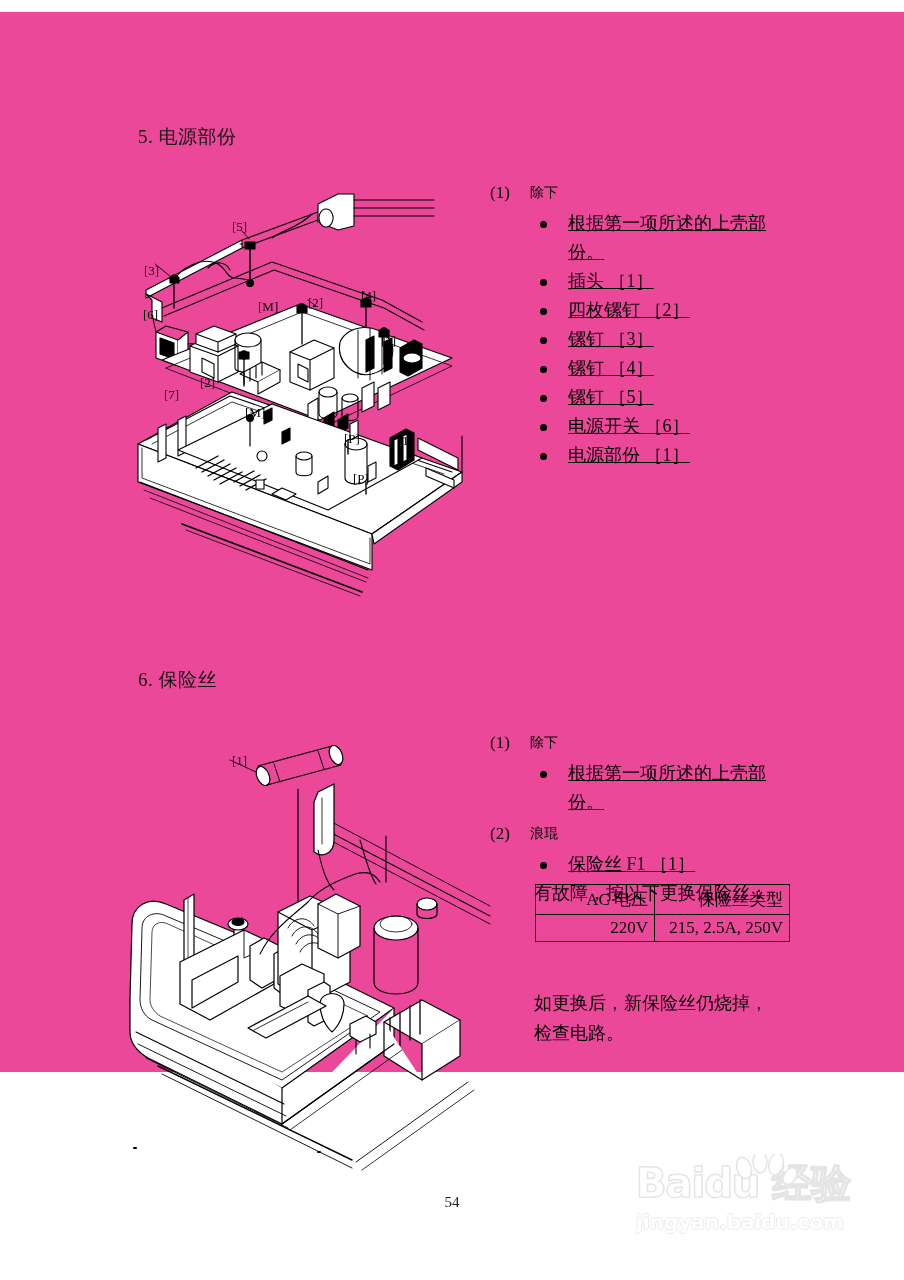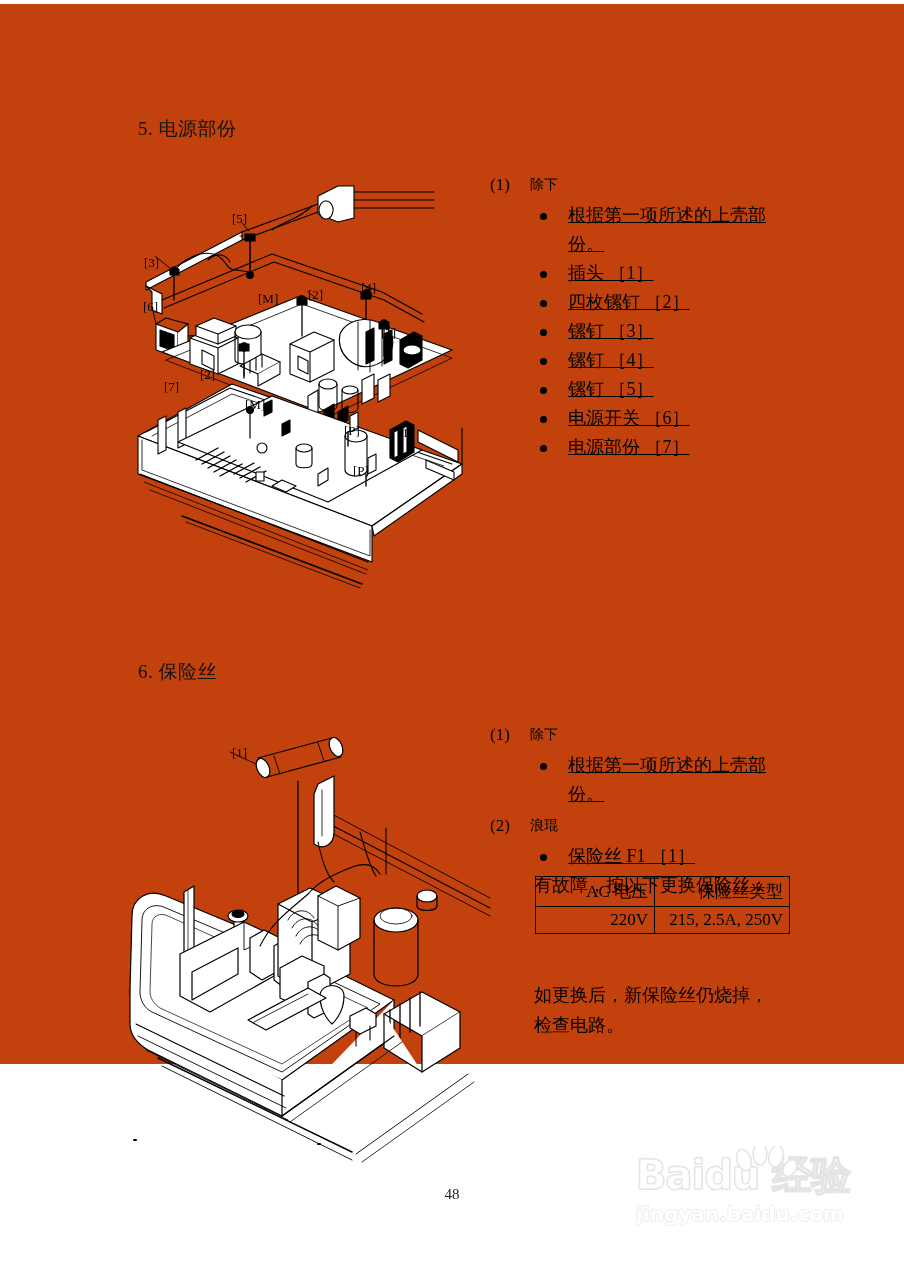--- a/index.html
+++ b/index.html
@@ -11,24 +11,24 @@
     width: 904px;
     height: 1280px;
     position: relative;
     font-family: "Liberation Serif", "DejaVu Serif", serif;
     color: #000000;
     overflow: hidden;
   }
 
   .page {
     position: absolute;
-    left: 0; top: 4px;
+    left: 0; top: 12px;
     width: 904px;
     height: 1060px;
-    background: #c2410c;
+    background: #ec4899;
   }
 
   
   .section-heading {
     position: absolute;
     font-size: 19px;
     letter-spacing: 0.5px;
     white-space: nowrap;
     color: #111;
   }
@@ -386,21 +386,21 @@
       <li>
         <span class="dot"></span>
         <span>镙钉 ［5］</span>
       </li>
       <li>
         <span class="dot"></span>
         <span>电源开关 ［6］</span>
       </li>
       <li>
         <span class="dot"></span>
-        <span>电源部份 ［7］</span>
+        <span>电源部份 ［1］</span>
       </li>
     </ul>
   </div>
 
   <div class="section-heading" id="heading-6">6.  保险丝</div>
 
   <div class="illus" id="illus-fuse">
     <svg width="370" height="440" viewBox="0 0 370 440">
       <g fill="none" stroke="#000" stroke-width="1.2" stroke-linejoin="round" stroke-linecap="round">
 
@@ -543,21 +543,21 @@
         <td class="c-right">215, 2.5A, 250V</td>
       </tr>
     </tbody>
   </table>
 
   <div class="post-table">
     <div>如更换后，新保险丝仍烧掉，</div>
     <div>检查电路。</div>
   </div>
 
-  <div id="page-number">48</div>
+  <div id="page-number">54</div>
 
   <div id="watermark">
     <svg class="paw" width="66" height="36" viewBox="0 0 66 36">
       <g fill="#ffffff" stroke="#e6e6e6" stroke-width="1.6">
         <ellipse cx="12" cy="14" rx="7" ry="11" transform="rotate(-18 12 14)"></ellipse>
         <ellipse cx="28" cy="8" rx="7" ry="11"></ellipse>
         <ellipse cx="44" cy="10" rx="7" ry="11" transform="rotate(14 44 10)"></ellipse>
         <ellipse cx="58" cy="22" rx="6" ry="9" transform="rotate(30 58 22)"></ellipse>
       </g>
     </svg>

